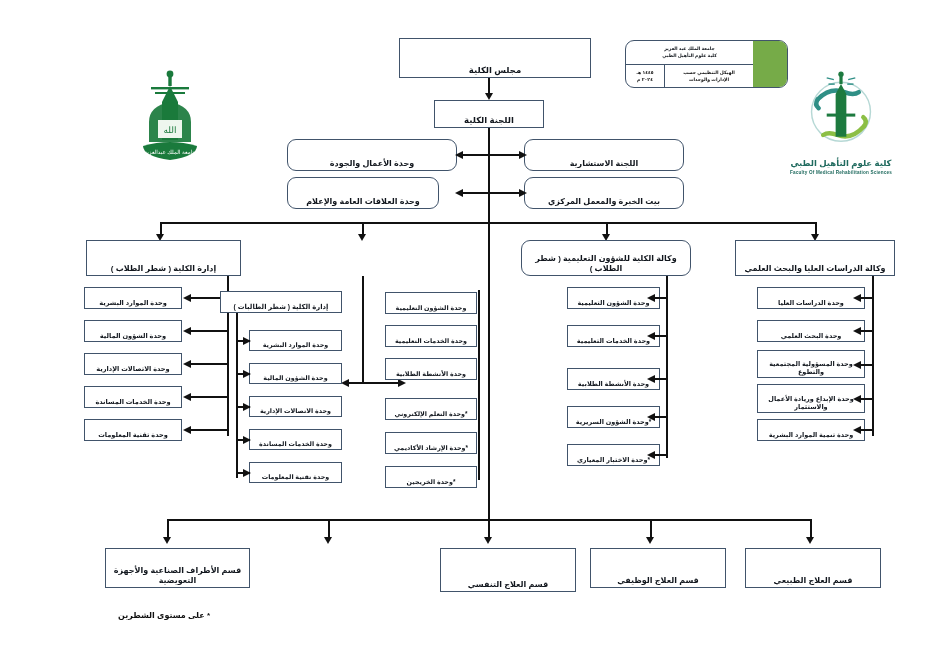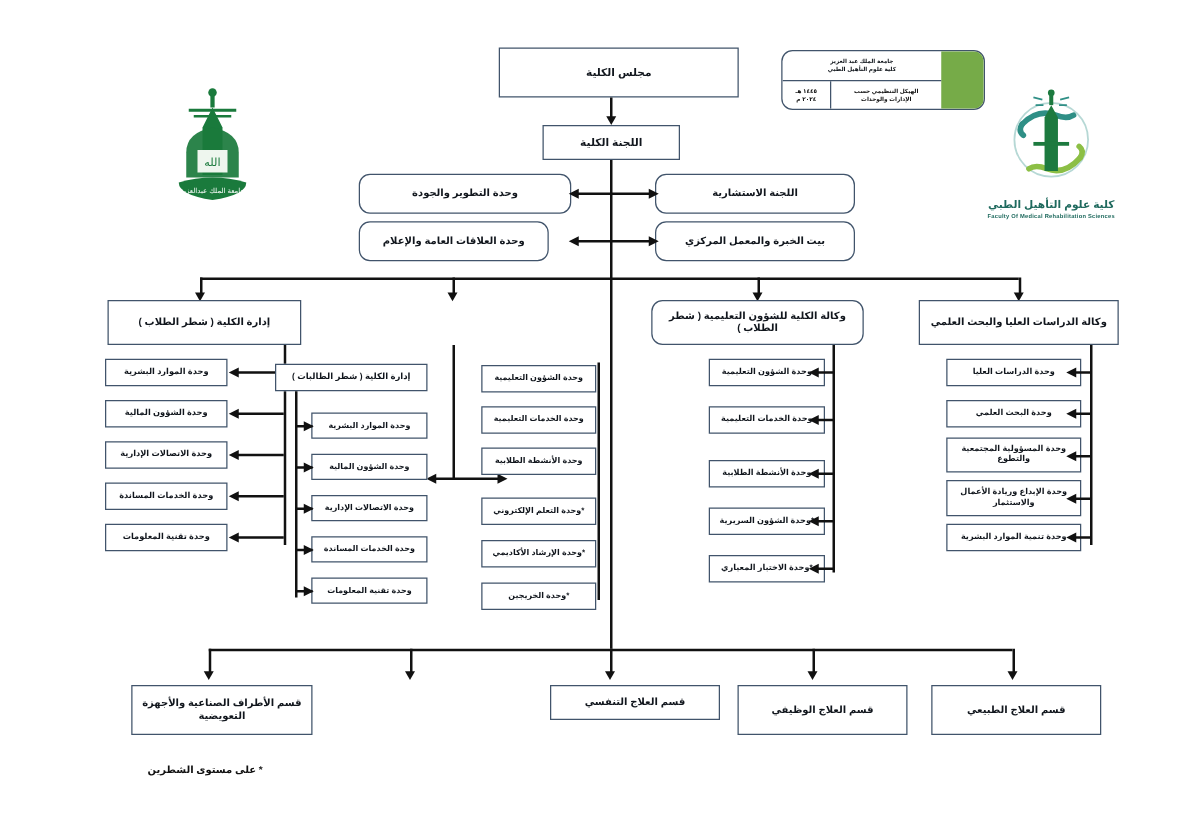--- a/index.html
+++ b/index.html
@@ -8,21 +8,21 @@
     font-family:"Liberation Sans","DejaVu Sans",sans-serif;
     color:#111;
   }
   #stage{position:absolute;inset:0;}
 
   
   .box{
     position:absolute;
     border:1.4px solid #41546b;
     background:#ffffff;
-    display:flex;align-items:center;justify-content:center;
+    display:flex;align-items:flex-end;justify-content:center;
     text-align:center;
     line-height:1.25;
     box-sizing:border-box;
     padding:1px 3px;
     font-weight:600;
     color:#11161d;
   }
   .box.round{border-radius:9px;}
   .box .t{display:block;width:100%;}
 
@@ -166,21 +166,21 @@
   <div class="ln vl thick" style="left:488px;top:78px;height:16px;"></div>
   <div class="arr-down" style="left:484.5px;top:93px;"></div>
 
   <div class="box" id="b-deanship" style="left:434px;top:100px;width:110px;height:28px;font-size:8.5px;">
     <span class="t">اللجنة الكلية</span>
   </div>
 
   <div class="ln vl thick" style="left:488px;top:128px;height:391px;"></div>
 
   <div class="box round" style="left:287px;top:139px;width:170px;height:32px;font-size:8px;">
-    <span class="t">وحدة التطوير والجودة</span>
+    <span class="t">وحدة الأعمال والجودة</span>
   </div>
   <div class="box round" style="left:524px;top:139px;width:160px;height:32px;font-size:8px;">
     <span class="t">اللجنة الاستشارية</span>
   </div>
   <div class="ln hl thick" style="left:462px;top:154px;width:58px;"></div>
   <div class="arr-left" style="left:455px;top:150.5px;"></div>
   <div class="arr-right" style="left:519px;top:150.5px;"></div>
 
   <div class="box round" style="left:287px;top:177px;width:152px;height:32px;font-size:8px;">
     <span class="t">وحدة العلاقات العامة والإعلام</span>
@@ -376,21 +376,21 @@
   <div class="ln vl thick" style="left:488px;top:519px;height:20px;"></div>
   <div class="arr-down" style="left:484.3px;top:537px;"></div>
   <div class="ln vl thick" style="left:650px;top:519px;height:20px;"></div>
   <div class="arr-down" style="left:646.3px;top:537px;"></div>
   <div class="ln vl thick" style="left:810px;top:519px;height:20px;"></div>
   <div class="arr-down" style="left:806.3px;top:537px;"></div>
 
   <div class="box" style="left:105px;top:548px;width:145px;height:40px;font-size:8px;">
     <span class="t">قسم الأطراف الصناعية والأجهزة التعويضية</span>
   </div>
-  <div class="box" style="left:440px;top:548px;width:136px;height:28px;font-size:8px;">
+  <div class="box" style="left:440px;top:548px;width:136px;height:44px;font-size:8px;">
     <span class="t">قسم العلاج التنفسي</span>
   </div>
   <div class="box" style="left:590px;top:548px;width:136px;height:40px;font-size:8px;">
     <span class="t">قسم العلاج الوظيفي</span>
   </div>
   <div class="box" style="left:745px;top:548px;width:136px;height:40px;font-size:8px;">
     <span class="t">قسم العلاج الطبيعي</span>
   </div>
 
   <div id="footnote">* على مستوى الشطرين</div>

